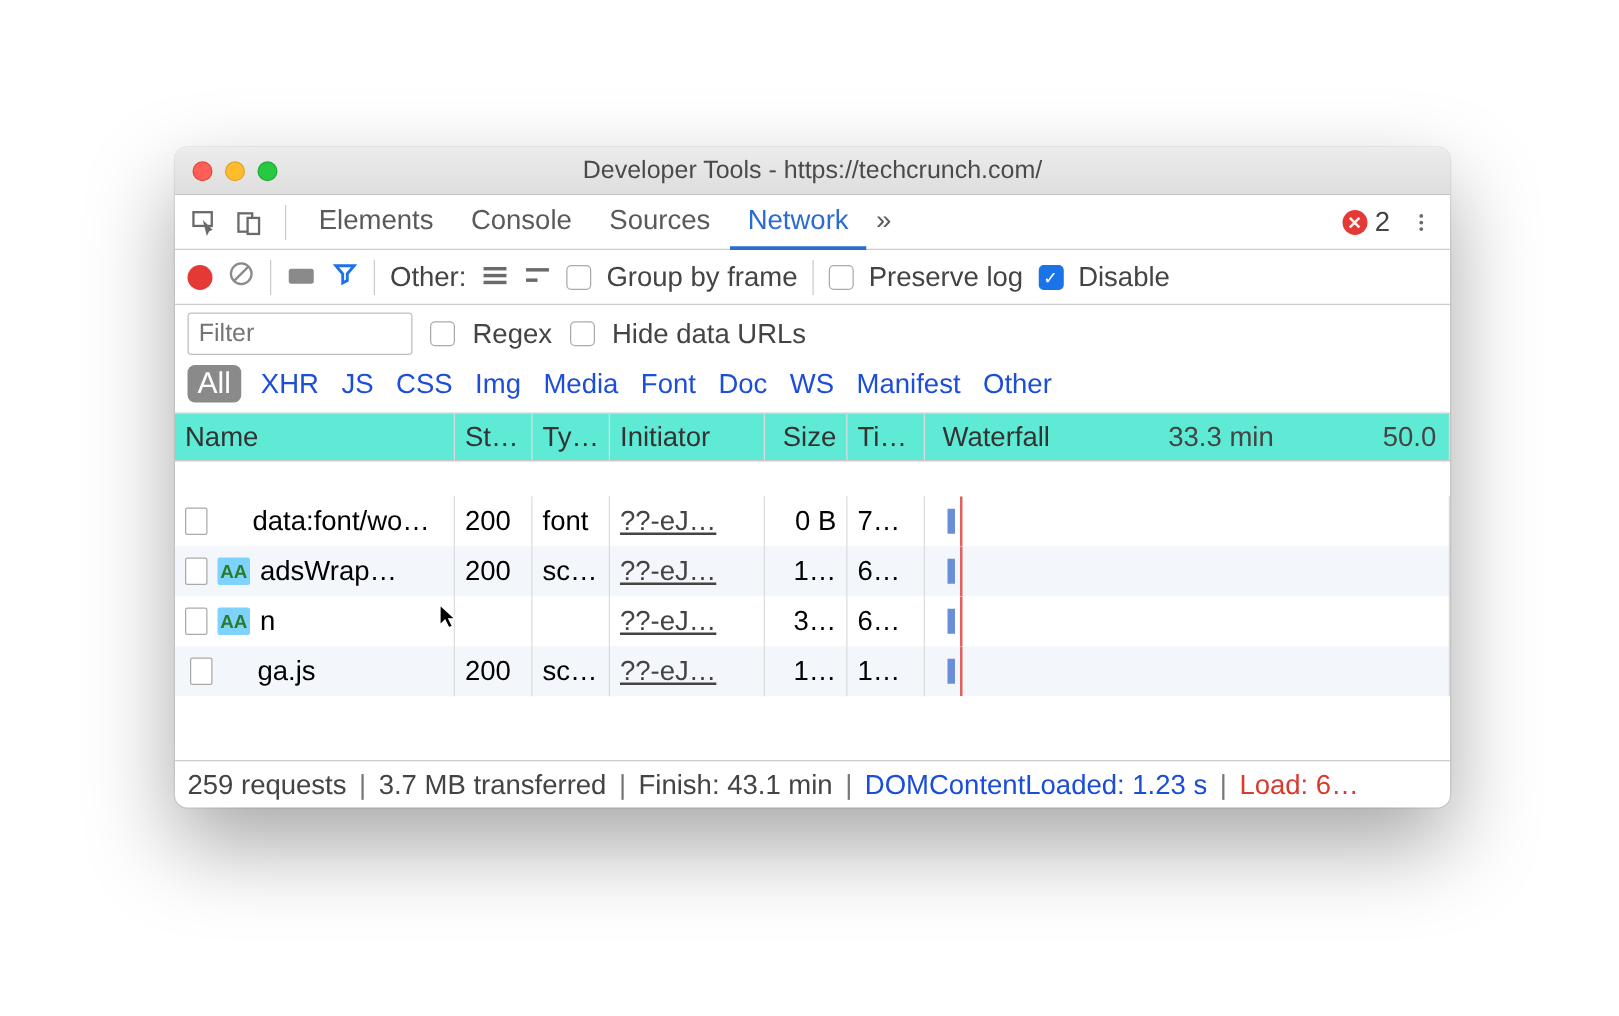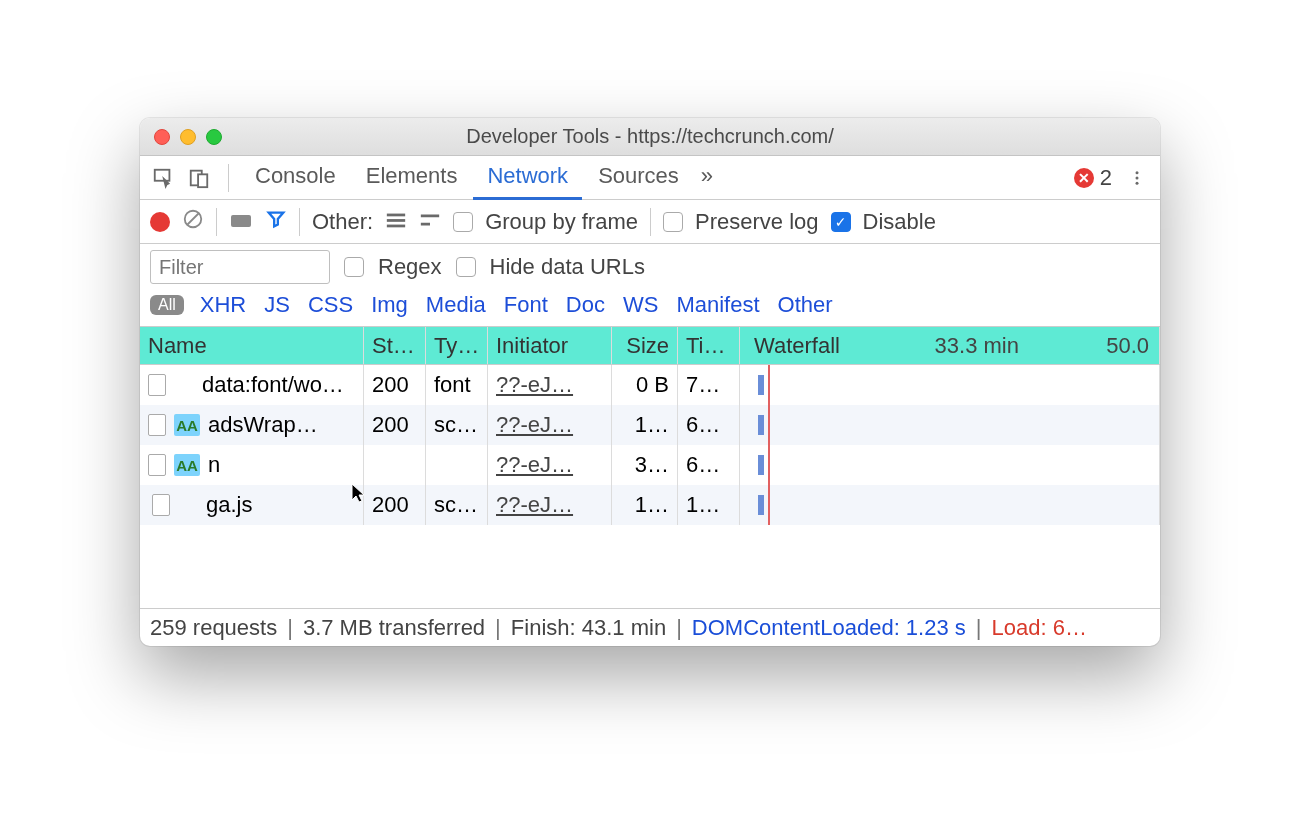--- a/index.html
+++ b/index.html
@@ -88,21 +88,21 @@
     width: 180px; height: 34px; border: 1px solid #bfbfbf;
     border-radius: 3px; padding: 0 8px; font-size: 20px; color: #777;
   }
 
   .typerow {
     display: flex; align-items: center; gap: 14px;
     padding: 4px 10px 8px 10px; border-bottom: 1px solid #ccc;
   }
   .pill {
     background: #8a8a8a; color: #fff; padding: 1px 8px;
-    border-radius: 6px; font-size: 16px;
+    border-radius: 6px; font-size: 24px;
   }
   .type-label { color: #1d4ed8; display: inline-block; padding: 0 2px; }
 
   .gridhead {
     display: flex; height: 38px; background: #5eead4;
     border-bottom: 1px solid #ccc; color: #333;
   }
   .gridhead > div, .row > div {
     border-right: 1px solid #dcdcdc; display: flex; align-items: center;
     padding: 0 8px; overflow: hidden; white-space: nowrap;
@@ -113,21 +113,21 @@
   .c-init { width: 124px; }
   .c-size { width: 66px; justify-content: flex-end; }
   .c-time { width: 62px; }
   .c-wf   { flex: 1; position: relative; }
   .gridhead .c-wf { padding-left: 14px; }
   .wf-tick {
     position: absolute; right: 140px; color: #444;
   }
   .wf-tick2 { position: absolute; right: 10px; color: #444; }
 
-  .gridbody { position: relative; }
+  .gridbody { position: relative; margin-top: 28px; }
   .row { display: flex; height: 40px; }
   .row:nth-child(even) { background: #f3f6fb; }
   .initlink { text-decoration: underline; color: #444; }
   .docicon {
     width: 18px; height: 22px; border: 1px solid #aaa; background: #fff; border-radius: 2px;
     display: inline-block; flex-shrink: 0;
   }
   .aa-badge {
     width: 26px; height: 22px; background: #7dd3fc; color: #2a7a2a;
     display: inline-flex; align-items: center; justify-content: center;
@@ -189,24 +189,24 @@
         <path d="M13 13 l5 5 l-2 1 l-1 2 z" fill="#6a6a6a"></path>
       </svg>
     </div>
     <div class="icon-btn">
       <svg width="22" height="22" viewBox="0 0 24 24" fill="none" stroke="#6a6a6a" stroke-width="2">
         <rect x="3" y="4" width="12" height="16"></rect>
         <rect x="11" y="8" width="10" height="14" fill="#fff"></rect>
       </svg>
     </div>
     <div class="sep"></div>
+    <div class="tab">Elements</div>
     <div class="tab">Console</div>
-    <div class="tab">Elements</div>
+    <div class="tab">Sources</div>
     <div class="tab active">Network</div>
-    <div class="tab">Sources</div>
     <div class="tab" style="padding:0 6px;">»</div>
     <div class="spacer"></div>
     <div class="err-badge">
       <div class="err-circle">✕</div>
       <div class="err-num">2</div>
     </div>
     <div class="icon-btn">
       <svg width="18" height="18" viewBox="0 0 24 24" fill="#6a6a6a">
           <circle cx="12" cy="5" r="2"></circle>
           <circle cx="12" cy="12" r="2"></circle>

